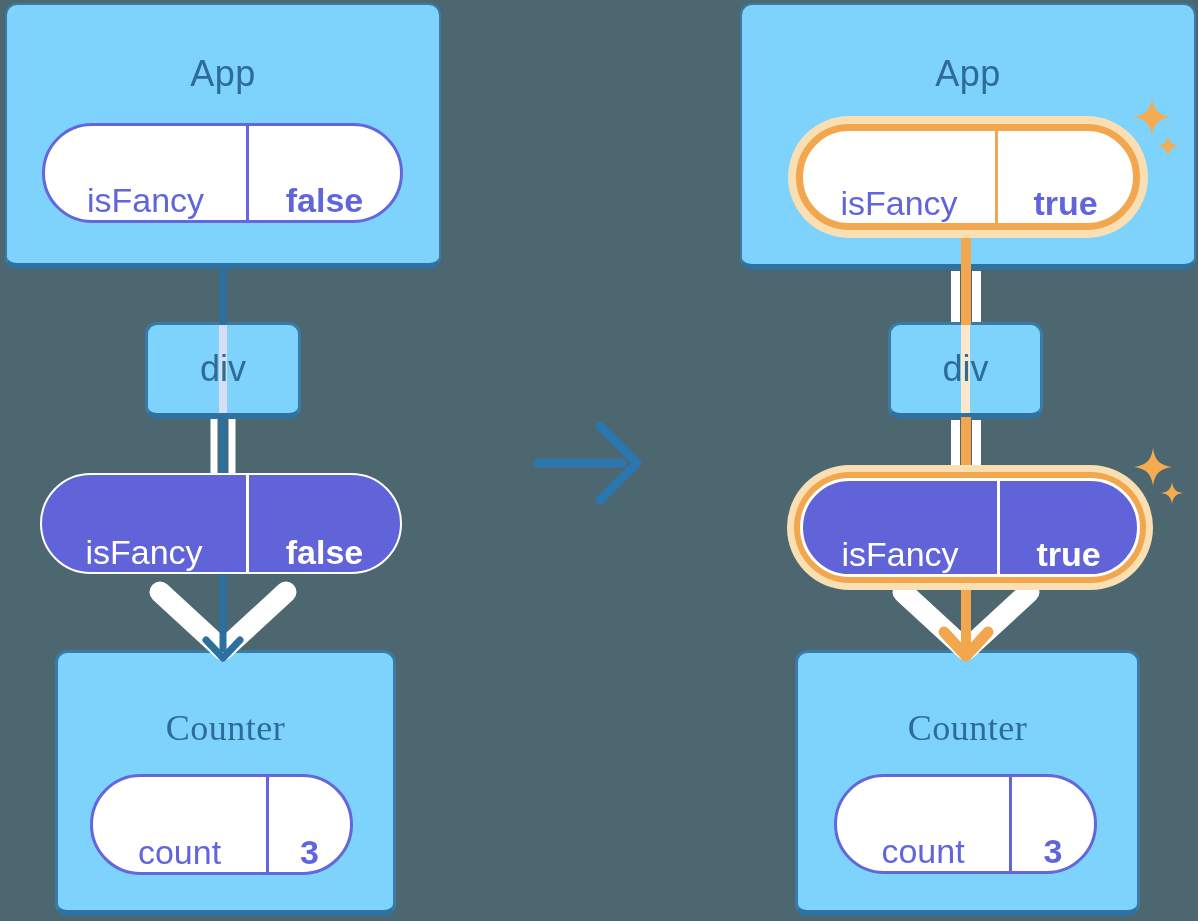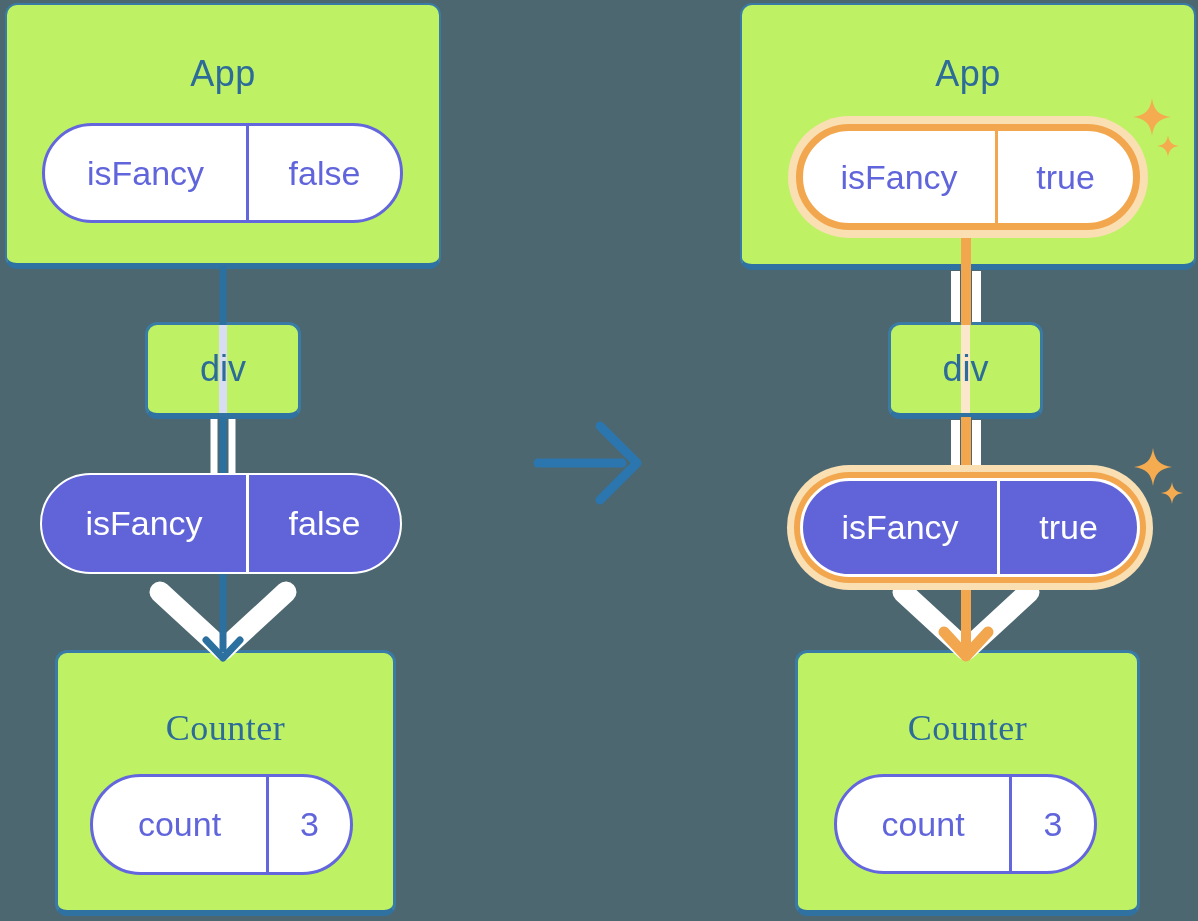--- a/index.html
+++ b/index.html
@@ -16,21 +16,21 @@
     --stripe-lav:#D8DDF4;
     --stripe-peach:#FBE8CC;
   }
   html,body{margin:0;padding:0;}
   .canvas{
     position:relative; width:1198px; height:921px; overflow:hidden;
     background:var(--bg);
     font-family:"Liberation Sans", sans-serif;
   }
   .card{
-    position:absolute; box-sizing:border-box; background:#bef264;
+    position:absolute; box-sizing:border-box; background:#7dd3fc;
     border:2px solid var(--card-border-thin);
     border-bottom:6px solid var(--card-border);
     border-radius:12px;
   }
   .card.small{ border-width:3px; border-bottom-width:6px; }
   .left-app{ left:5px; top:3px; width:436px; height:266px; }
   .right-app{ left:740px; top:3px; width:456px; height:267px; }
   .left-div{ left:145px; top:322px; width:156px; height:97px; }
   .right-div{ left:888px; top:322px; width:155px; height:97px; }
   .left-counter{ left:55px; top:650px; width:341px; height:266px; }
@@ -43,28 +43,28 @@
   .app-title{ top:48px; }
   .counter-title{ top:54px;font-family:Liberation Serif, serif; }
 
   .div-card{ display:flex; align-items:center; justify-content:center; }
   .div-stripe{ position:absolute; top:0; bottom:0; }
   .left-div .div-stripe{ left:71px; width:8px; background:var(--stripe-lav); }
   .right-div .div-stripe{ left:70px; width:9px; background:var(--stripe-peach); }
   .div-label{ position:relative; z-index:1; color:var(--title); font-size:36px; font-weight:500; }
 
   .pill{
-    position:absolute; box-sizing:border-box; display:flex; align-items:center;
+    position:absolute; box-sizing:border-box; display:flex; align-items:flex-end;
     border-radius:999px; z-index:5; overflow:hidden;
   }
   .pill .cell{
     display:flex; align-items:center; justify-content:center;
     font-size:34px; font-weight:500;
   }
-  .pill .cell-r{ flex:1; }
+  .pill .cell-r{ flex:1;font-weight:bold; }
   .pill .divider{ width:3px; align-self:stretch; }
   .bold-val{ font-weight:700; }
 
   
   .pill.app-left{ left:35px; top:118px; width:361px; height:100px;
     background:#fff; border:3px solid var(--purple-border); color:var(--purple-text); }
   .pill.app-left .cell-l{ width:201px; }
   .pill.app-left .divider{ background:var(--purple-border); }
 
   

